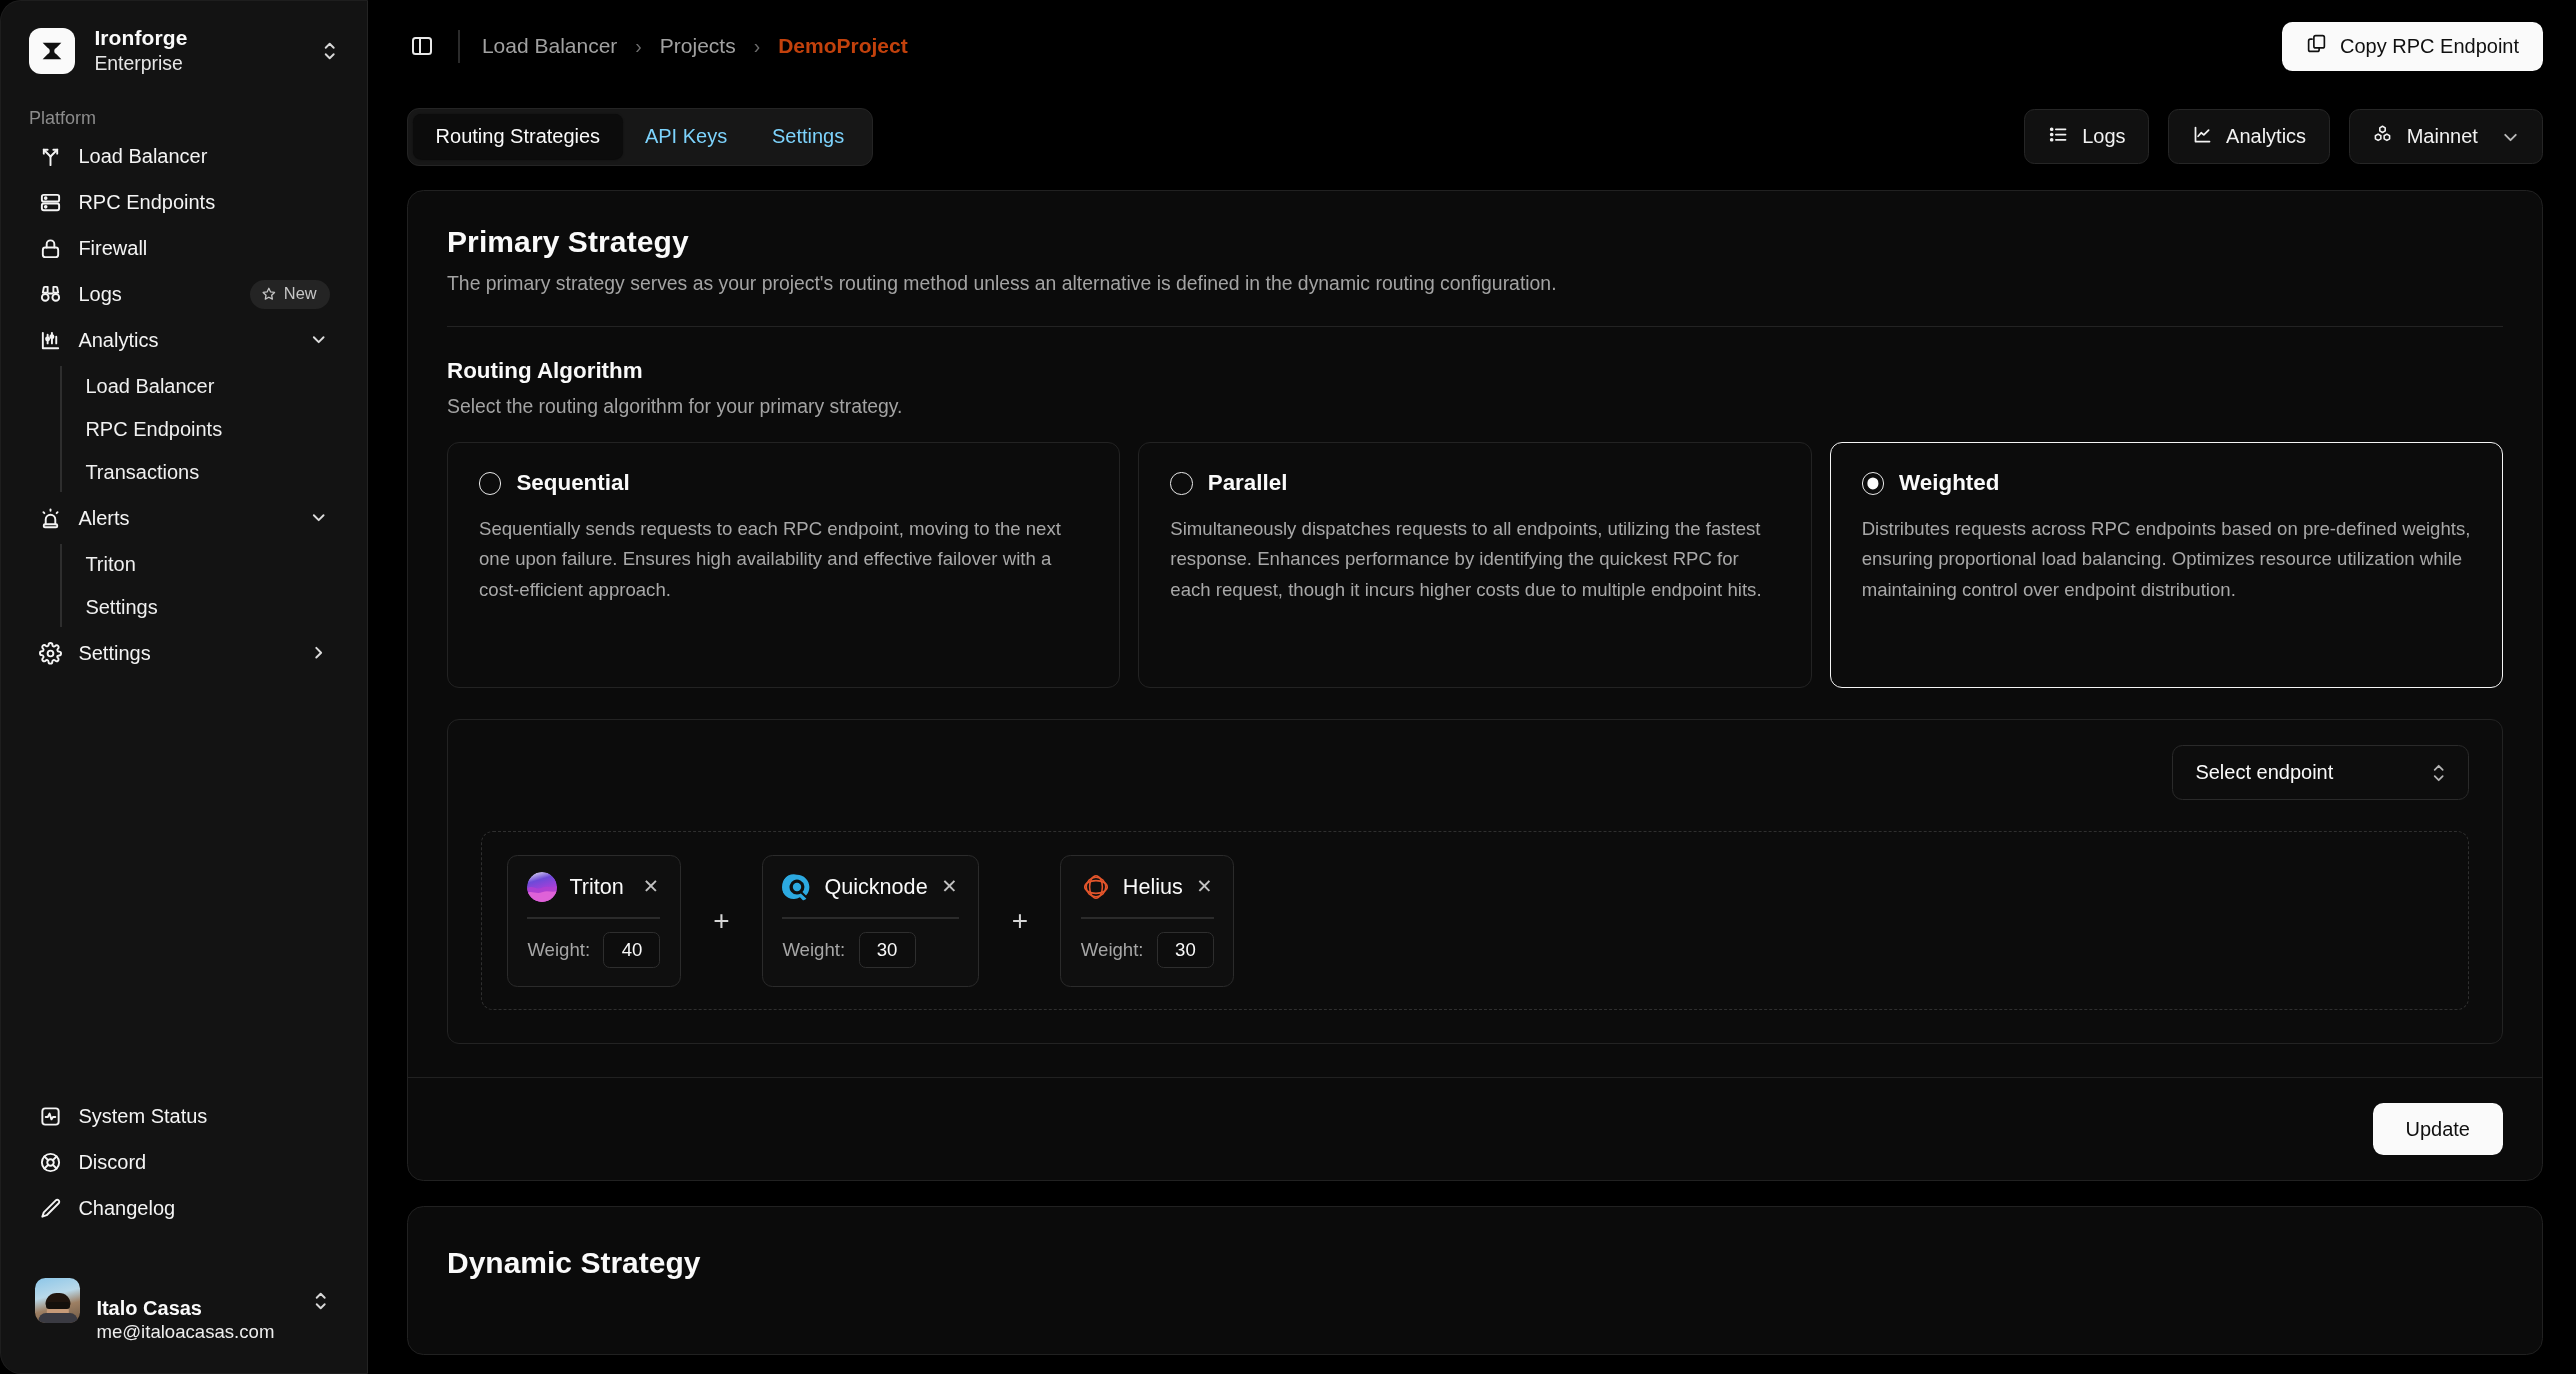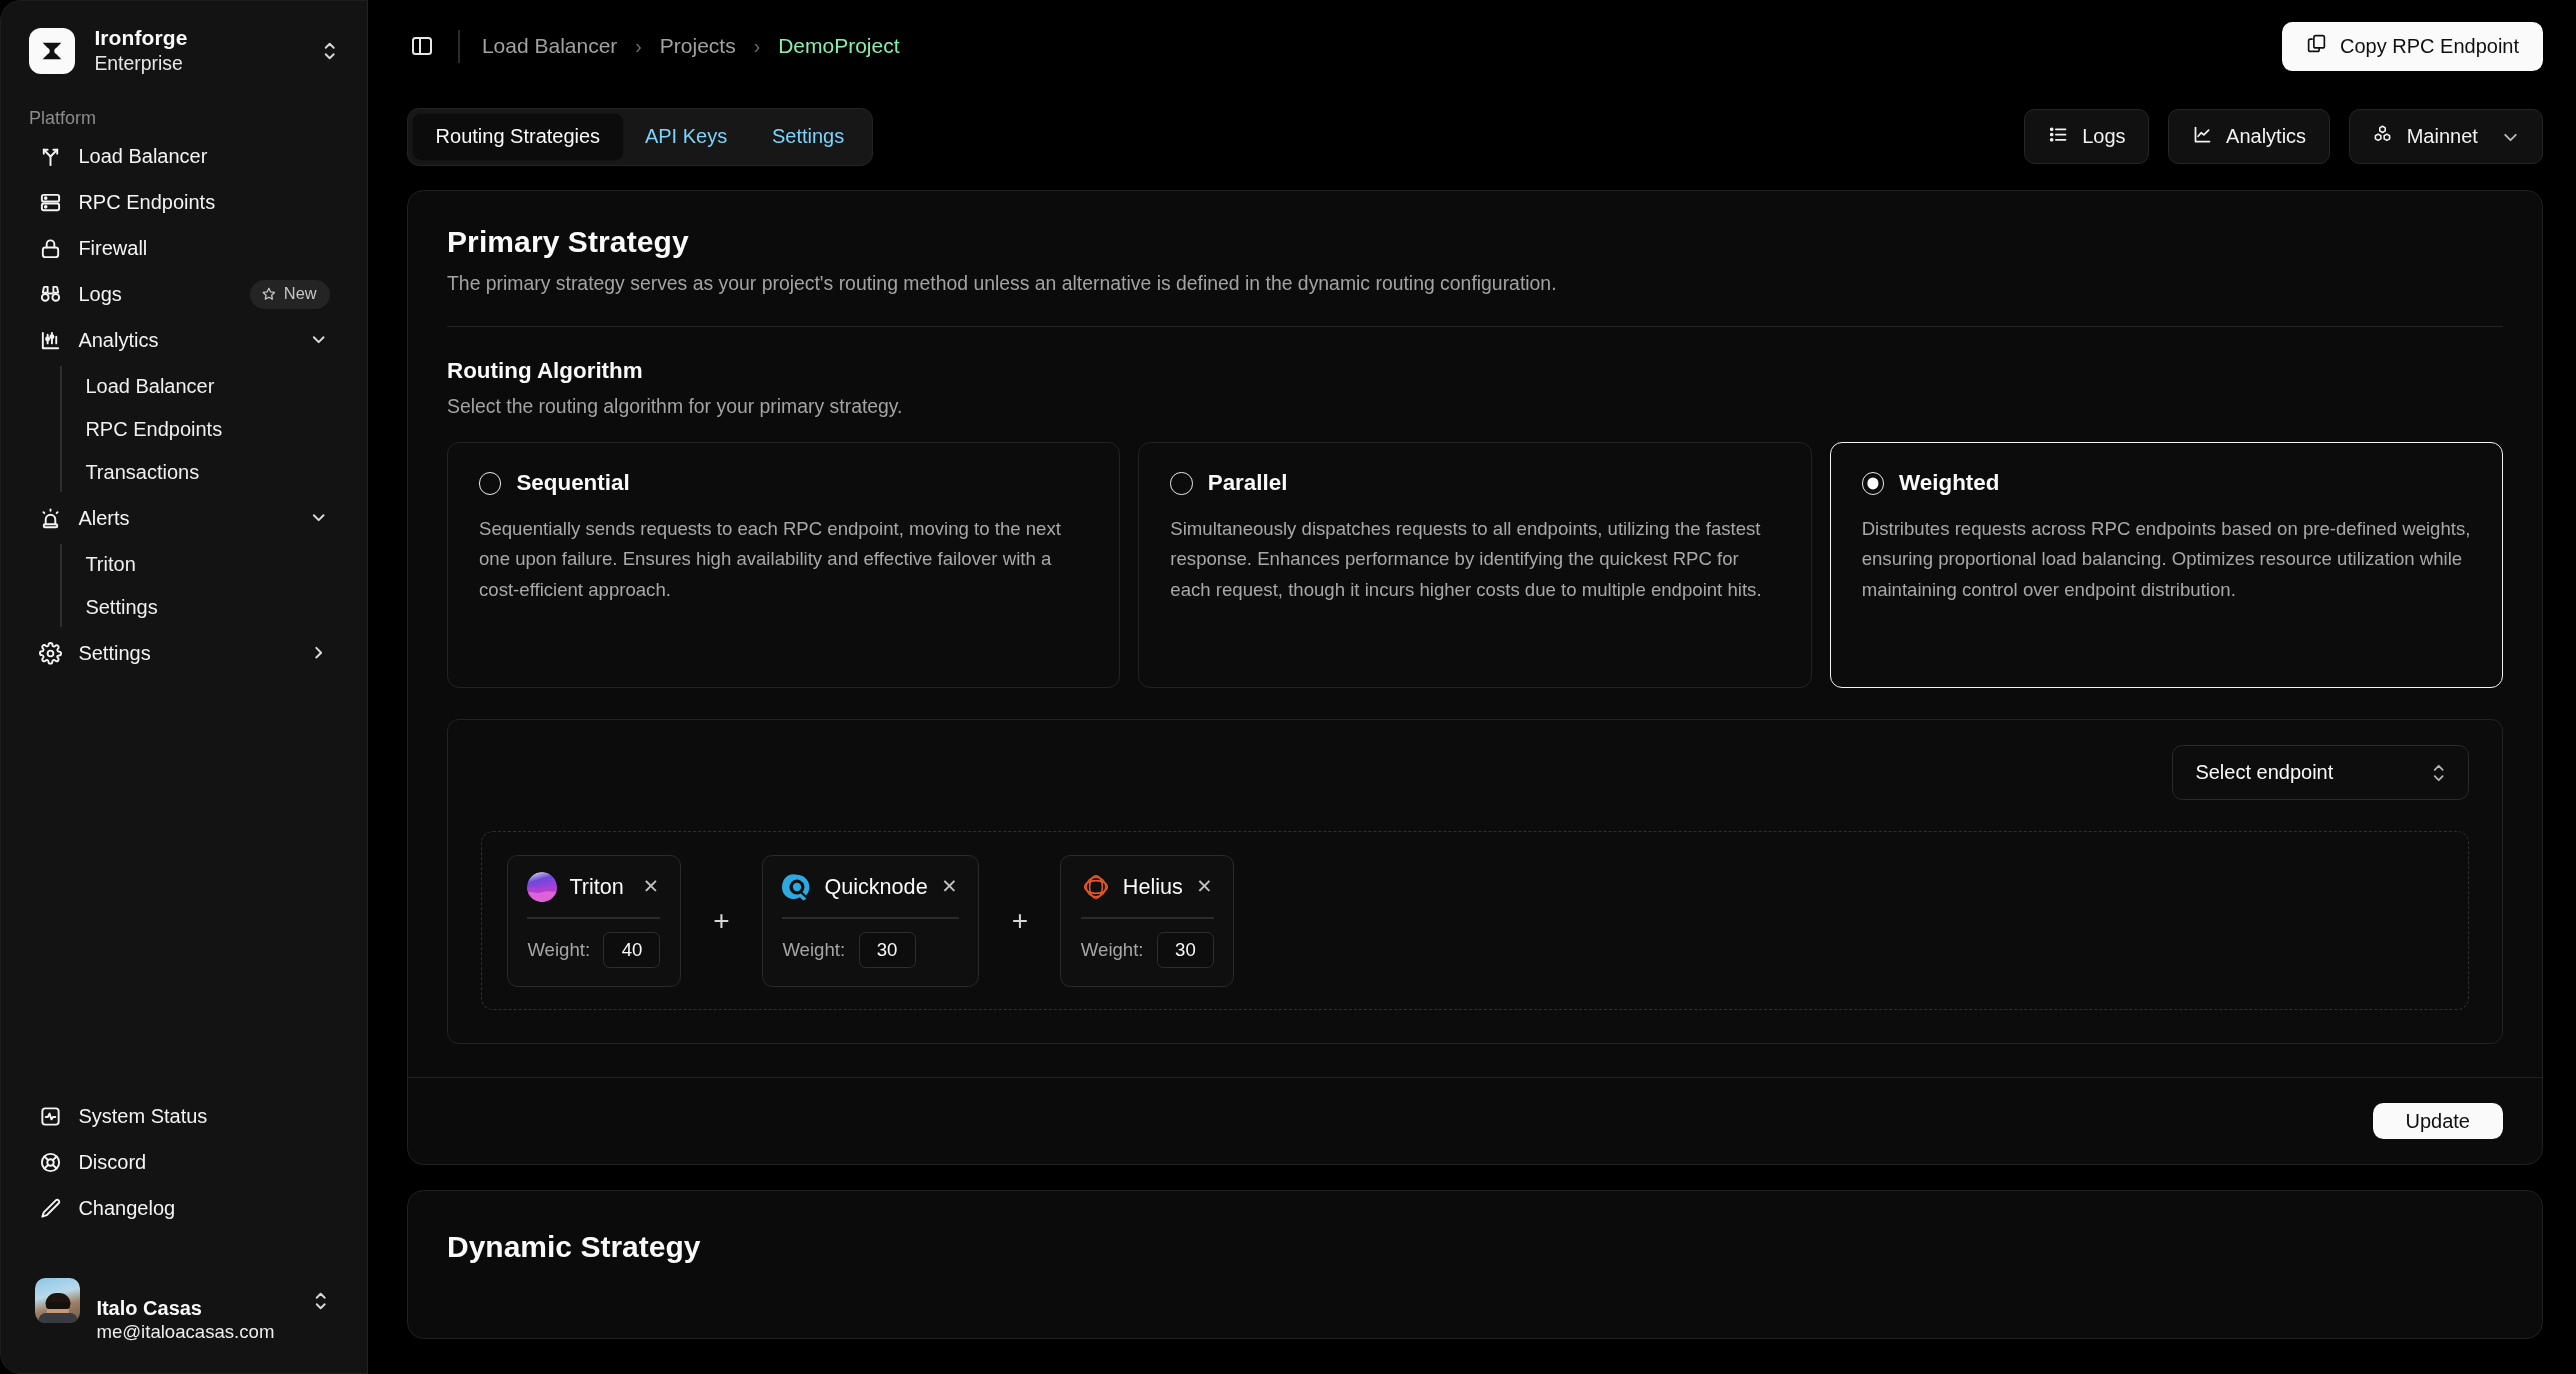--- a/index.html
+++ b/index.html
@@ -112,21 +112,21 @@
 
   .topbar {
     height: 92px; display: flex; align-items: center;
     padding: 0 33px 0 39px; gap: 0;
   }
   .panel-toggle { width:30px;height:30px;color:#e8e8e8;cursor:pointer;display:flex;align-items:center;justify-content:center;}
   .panel-toggle svg{width:24px;height:24px;display:block;}
   .tb-div { width:1.5px; height:33px; background:#2b2b2b; margin:0 22.4px 0 21px; }
   .crumbs { display:flex; align-items:center; gap:0; }
   .crumb { color:#a1a1a1; font-size:21px; cursor:pointer; }
-  .crumb.cur { color:#86efac; font-weight:400; cursor:default; }
+  .crumb.cur { color:#c2410c; font-weight:700; cursor:default; }
   .crumb-sep { color:#6e6e6e; font-size:19.4px; margin:0 18px; }
   .tb-spacer { flex:1; }
   .btn-copy {
     display:flex; align-items:center; gap:13.4px;
     background:#fafafa; color:#101010; font-size:20px;
     border-radius:10.4px; padding:12px 24px; height:49px; cursor:pointer;
   }
   .btn-copy svg { width:21px; height:21px; }
 
   .tabbar { height:89px; display:flex; align-items:center; padding: 0 33px 0 39px; }
@@ -221,21 +221,21 @@
     cursor:text;
   }
   .plus { color:#d6d6d6; font-size:28px; padding:0 16.4px; align-self:center; font-weight:300; }
 
   .card-foot {
     margin-top:33px; border-top:1.5px solid #212121;
     padding: 25px 39px 25px 39px; display:flex; justify-content:flex-end;
   }
   .btn-update {
     background:#fafafa; color:#101010; font-size:20px;
-    border-radius:10.4px; height:36px; padding:0 33px;
+    border-radius:10.4px; height:52px; padding:0 33px;
     display:flex; align-items:center; cursor:pointer;
   }
   .card2 {
     margin: 25px 33px 0 39px; height: 149px;
     background:#0b0b0b; border:1.5px solid #212121; border-radius:16.4px;
     padding: 39px 39px 0 39px; overflow:hidden;
   }
   .h1b { color:#fafafa; font-size:30px; font-weight:700; }
 </style>
 </head>

